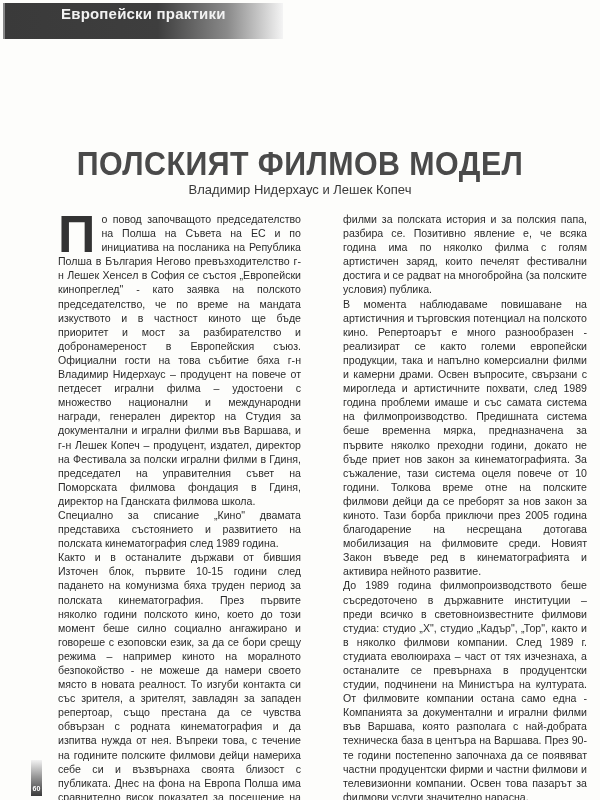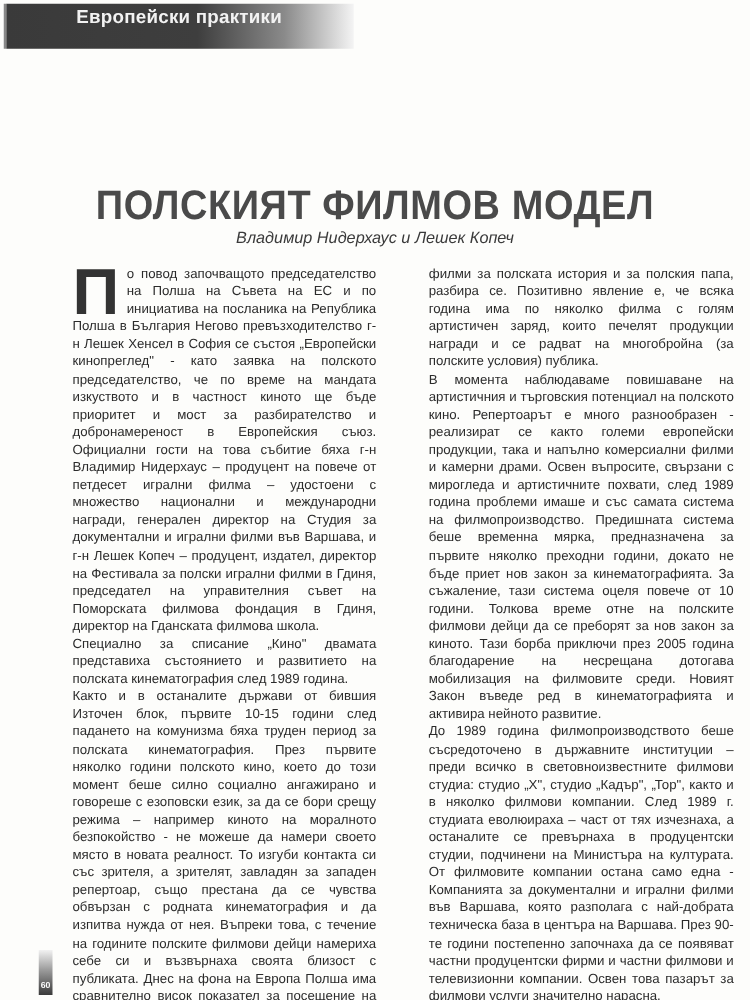--- a/index.html
+++ b/index.html
@@ -16,21 +16,21 @@
       position:absolute; left:56px; top:2px; color:#f2f2f2; font-weight:bold; font-size:15px;
       letter-spacing:0.2px;
     }
     .title {
       position:absolute; left:0; right:0; top:145px; text-align:center;
       font-size:33px; font-weight:bold; color:#4a4a4a; letter-spacing:0.5px;
       transform:scaleX(0.92); transform-origin:center;
     }
     .authors {
       position:absolute; left:0; right:0; top:182px; text-align:center;
-      font-size:13px; font-style:italic; color:#3a3a3a;
+      font-size:13px; color:#3a3a3a;
     }
     .col {
       position:absolute; top:212px; font-size:10.6px; line-height:14.1px; text-align:justify;
       color:#2b2b2b;
     }
     .col p { margin:0; text-indent:0; }
     .col-left { left:58px; width:243px; }
     .col-right { left:343px; width:244px; }
     .dropcap {
       float:left; font-size:52px; line-height:40px; font-weight:bold; color:#333;
@@ -56,21 +56,21 @@
 <div class="authors">Владимир Нидерхаус и Лешек Копеч</div>
 
 <div class="col col-left">
   <p><span class="dropcap">П</span><span>о повод започващото председателство на Полша на Съвета на ЕС и по инициатива на посланика на Република Полша в България Негово превъзходителство г-н Лешек Хенсел в София се състоя „Европейски кинопреглед" - като заявка на полското председателство, че по време на мандата изкуството и в частност киното ще бъде приоритет и мост за разбирателство и добронамереност в Европейския съюз. Официални гости на това събитие бяха г-н Владимир Нидерхаус – продуцент на повече от петдесет игрални филма – удостоени с множество национални и международни награди, генерален директор на Студия за документални и игрални филми във Варшава, и г-н Лешек Копеч – продуцент, издател, директор на Фестивала за полски игрални филми в Гдиня, председател на управителния съвет на Поморската филмова фондация в Гдиня, директор на Гданската филмова школа.</span></p>
   <p>Специално за списание „Кино" двамата представиха състоянието и развитието на полската кинематография след 1989 година.</p>
   <p>Както и в останалите държави от бившия Източен блок, първите 10-15 години след падането на комунизма бяха труден период за полската кинематография. През първите няколко години полското кино, което до този момент беше силно социално ангажирано и говореше с езоповски език, за да се бори срещу режима – например киното на моралното безпокойство - не можеше да намери своето място в новата реалност. То изгуби контакта си със зрителя, а зрителят, завладян за западен репертоар, също престана да се чувства обвързан с родната кинематография и да изпитва нужда от нея. Въпреки това, с течение на годините полските филмови дейци намериха себе си и възвърнаха своята близост с публиката. Днес на фона на Европа Полша има сравнително висок показател за посещение на полските филми. В най-добрите години той достига до 25 процента от публиката.</p>
 
 </div>
 
 <div class="col col-right">
-  <p>филми за полската история и за полския папа, разбира се. Позитивно явление е, че всяка година има по няколко филма с голям артистичен заряд, които печелят продукции награди и се радват на многобройна (за полските условия) публика.</p>
+  <p>филми за полската история и за полския папа, разбира се. Позитивно явление е, че всяка година има по няколко филма с голям артистичен заряд, които печелят фестивални достига и се радват на многобройна (за полските условия) публика.</p>
   <p>В момента наблюдаваме повишаване на артистичния и търговския потенциал на полското кино. Репертоарът е много разнообразен - реализират се както големи европейски продукции, така и напълно комерсиални филми и камерни драми. Освен въпросите, свързани с мирогледа и артистичните похвати, след 1989 година проблеми имаше и със самата система на филмопроизводство. Предишната система беше временна мярка, предназначена за първите няколко преходни години, докато не бъде приет нов закон за кинематографията. За съжаление, тази система оцеля повече от 10 години. Толкова време отне на полските филмови дейци да се преборят за нов закон за киното. Тази борба приключи през 2005 година благодарение на несрещана дотогава мобилизация на филмовите среди. Новият Закон въведе ред в кинематографията и активира нейното развитие.</p>
   <p>До 1989 година филмопроизводството беше съсредоточено в държавните институции – преди всичко в световноизвестните филмови студиа: студио „X", студио „Кадър", „Тор", както и в няколко филмови компании. След 1989 г. студиата еволюираха – част от тях изчезнаха, а останалите се превърнаха в продуцентски студии, подчинени на Министъра на културата. От филмовите компании остана само една - Компанията за документални и игрални филми във Варшава, която разполага с най-добрата техническа база в центъра на Варшава. През 90-те години постепенно започнаха да се появяват частни продуцентски фирми и частни филмови и телевизионни компании. Освен това пазарът за филмови услуги значително нарасна.</p>
 
 </div>
 
 <div class="page-num">
   <span>60</span>
 </div>
 
 </body></html>

